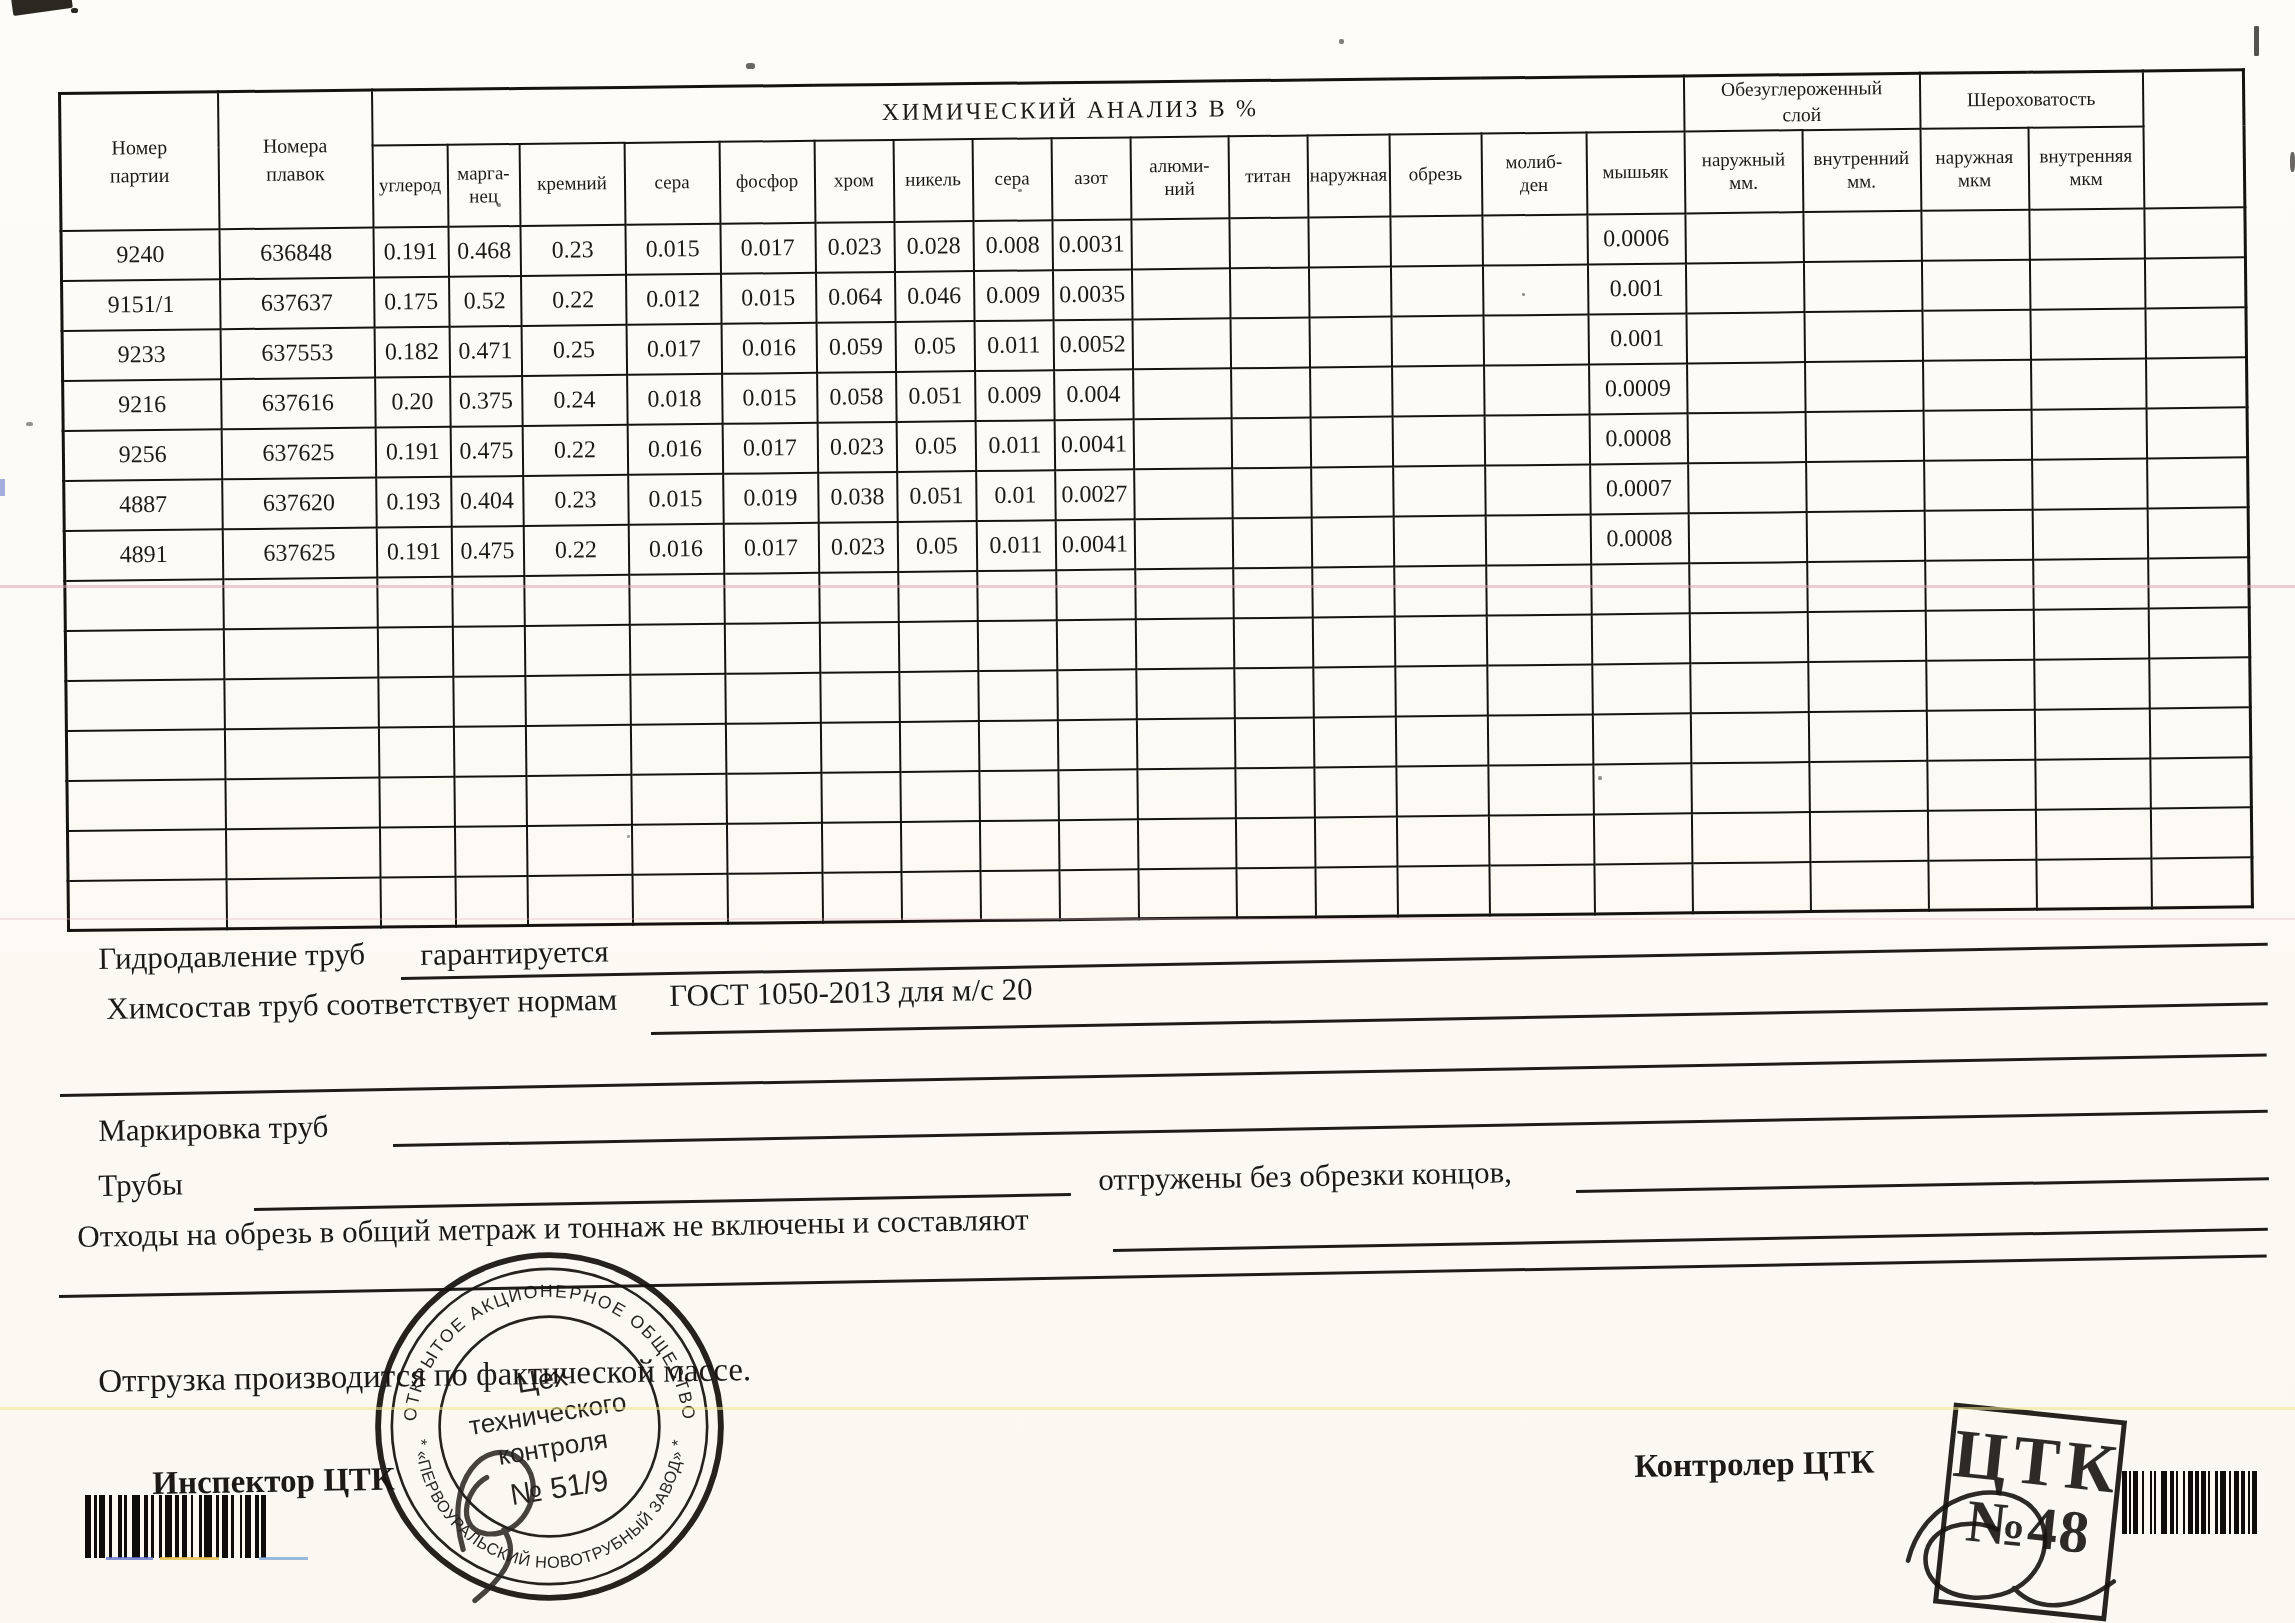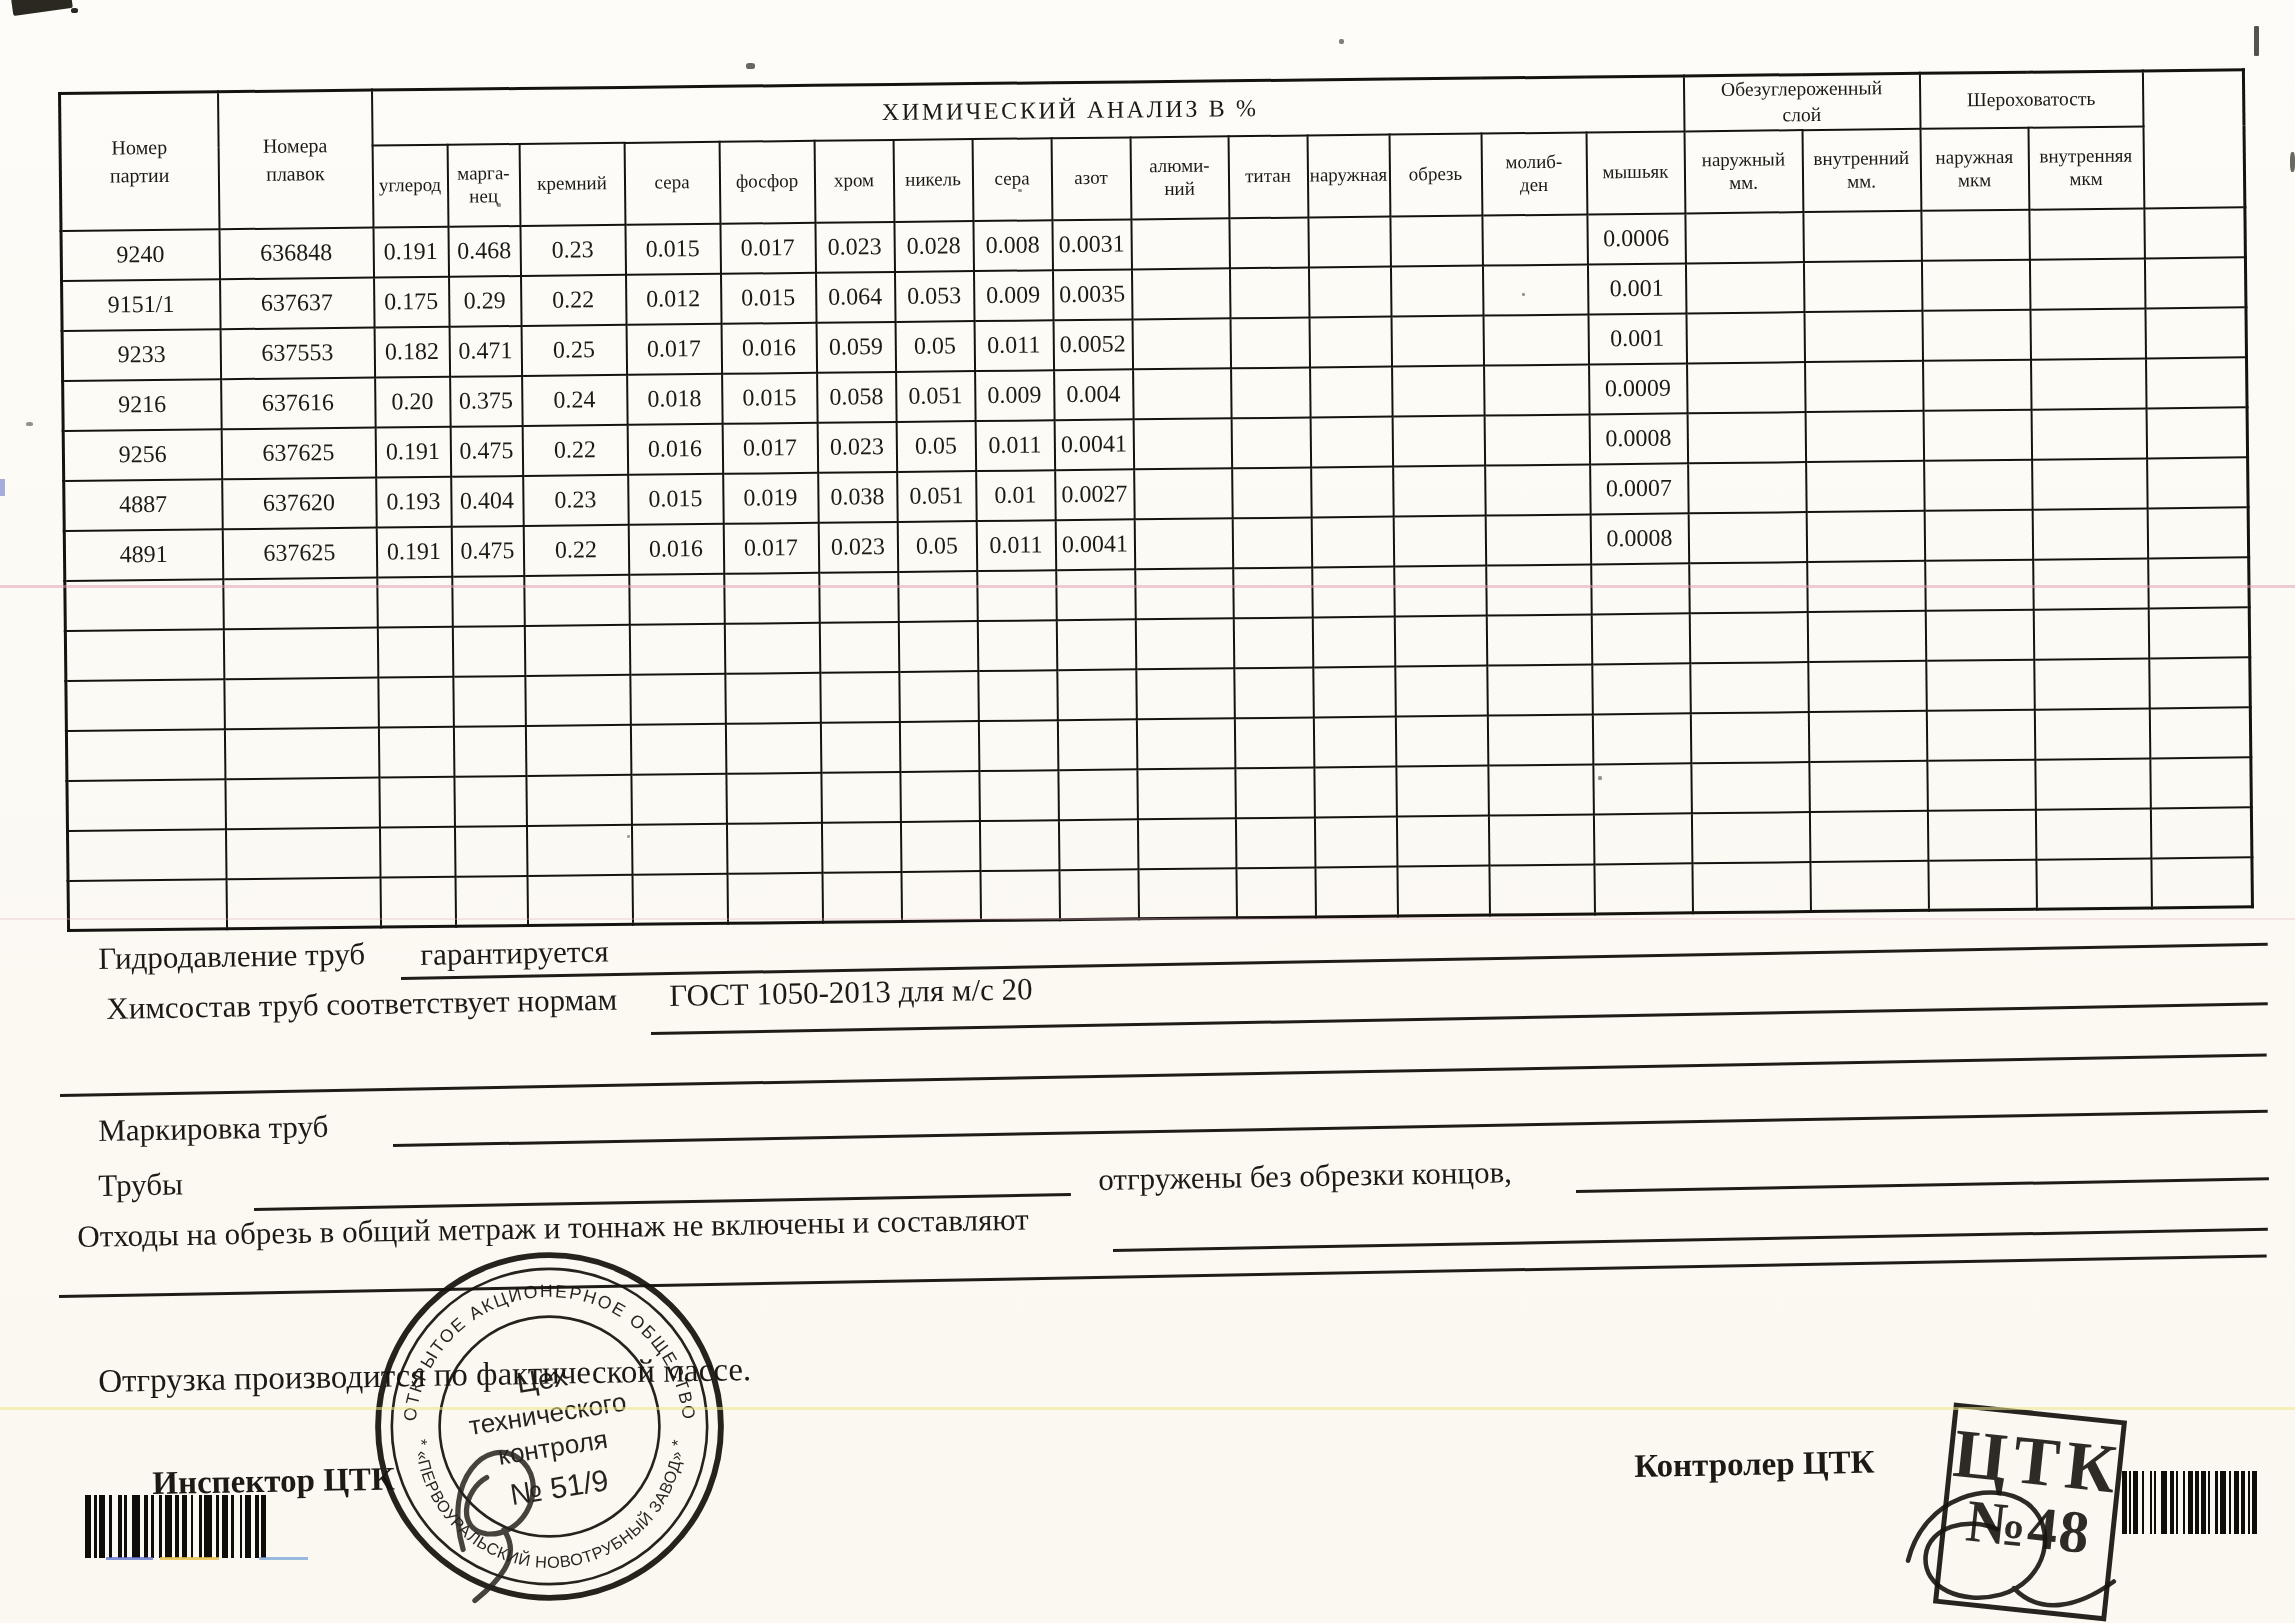--- a/index.html
+++ b/index.html
@@ -136,26 +136,26 @@
             <td></td>
             <td></td>
             <td></td>
             <td></td>
             <td></td>
           </tr>
           <tr>
             <td>9151/1</td>
             <td>637637</td>
             <td>0.175</td>
-            <td>0.29</td>
+            <td>0.52</td>
             <td>0.22</td>
             <td>0.012</td>
             <td>0.015</td>
             <td>0.064</td>
-            <td>0.053</td>
+            <td>0.046</td>
             <td>0.009</td>
             <td>0.0035</td>
             <td></td>
             <td></td>
             <td></td>
             <td></td>
             <td></td>
             <td>0.001</td>
             <td></td>
             <td></td>

